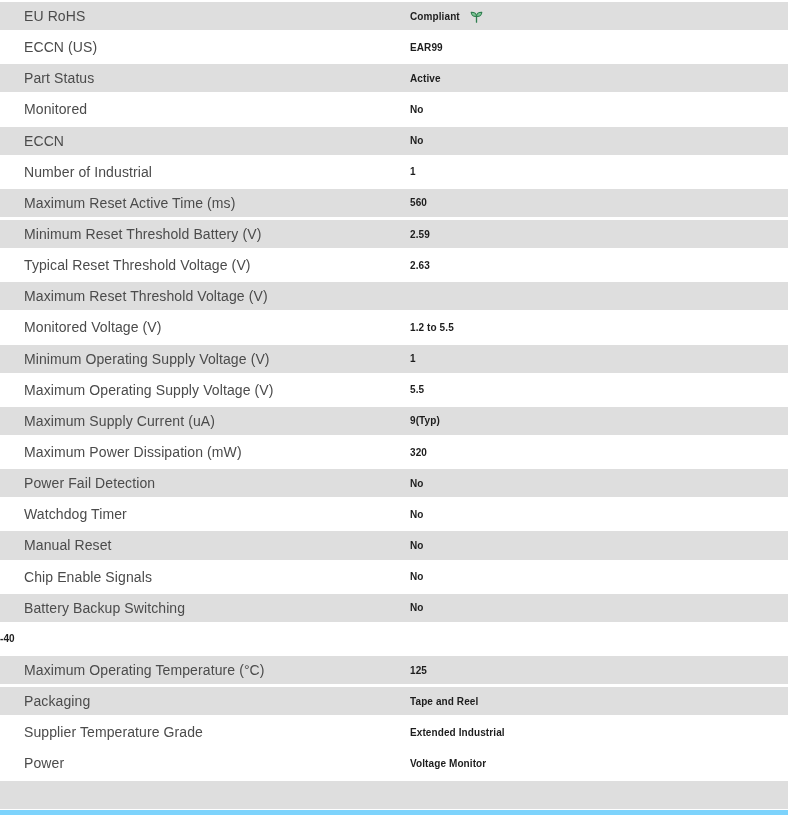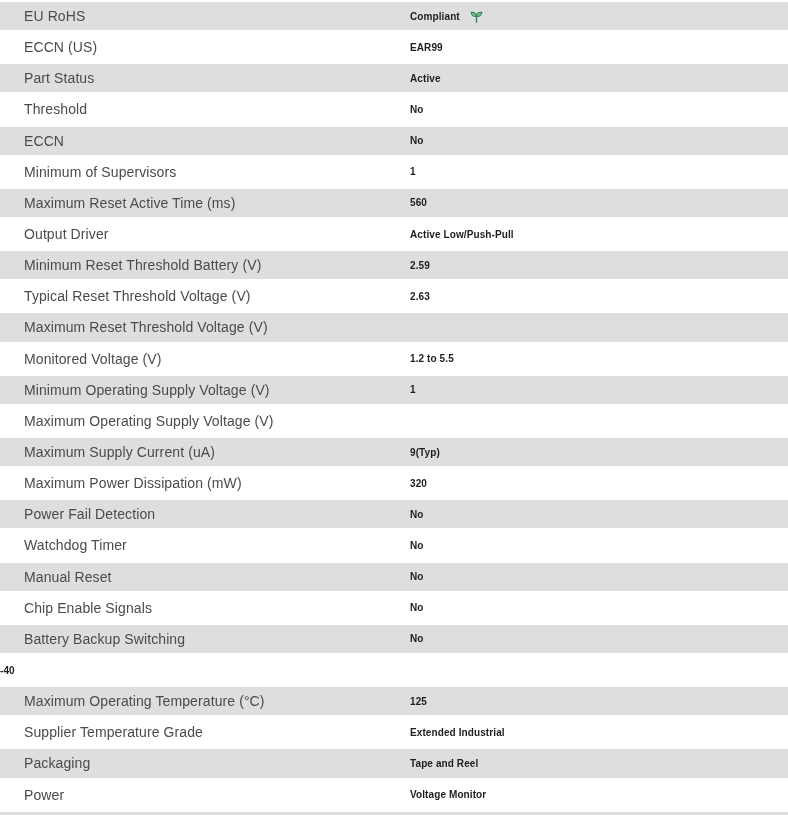--- a/index.html
+++ b/index.html
@@ -82,58 +82,51 @@
 
     <div class="spec-row stripe">
       <div class="spec-label">Part Status</div>
       <div class="spec-value">
         <span>Active</span>
 
       </div>
     </div>
 
     <div class="spec-row">
-      <div class="spec-label">Threshold</div>
+      <div class="spec-label">Monitored</div>
       <div class="spec-value">
         <span>No</span>
 
       </div>
     </div>
 
     <div class="spec-row stripe">
       <div class="spec-label">ECCN</div>
       <div class="spec-value">
         <span>No</span>
 
       </div>
     </div>
 
     <div class="spec-row">
-      <div class="spec-label">Minimum of Supervisors</div>
+      <div class="spec-label">Number of Industrial</div>
       <div class="spec-value">
         <span>1</span>
 
       </div>
     </div>
 
     <div class="spec-row stripe">
       <div class="spec-label">Maximum Reset Active Time (ms)</div>
       <div class="spec-value">
         <span>560</span>
 
       </div>
     </div>
 
-    <div class="spec-row">
-      <div class="spec-label">Output Driver</div>
-      <div class="spec-value">
-        <span>Active Low/Push-Pull</span>
-
-      </div>
-    </div>
 
     <div class="spec-row stripe">
       <div class="spec-label">Minimum Reset Threshold Battery (V)</div>
       <div class="spec-value">
         <span>2.59</span>
 
       </div>
     </div>
 
     <div class="spec-row">
@@ -159,20 +152,24 @@
     <div class="spec-row stripe">
       <div class="spec-label">Minimum Operating Supply Voltage (V)</div>
       <div class="spec-value">
         <span>1</span>
 
       </div>
     </div>
 
     <div class="spec-row">
       <div class="spec-label">Maximum Operating Supply Voltage (V)</div>
+      <div class="spec-value">
+        <span>5.5</span>
+
+      </div>
     </div>
 
     <div class="spec-row stripe">
       <div class="spec-label">Maximum Supply Current (uA)</div>
       <div class="spec-value">
         <span>9(Typ)</span>
 
       </div>
     </div>
 
@@ -232,32 +229,32 @@
     </div>
 
     <div class="spec-row stripe">
       <div class="spec-label">Maximum Operating Temperature (°C)</div>
       <div class="spec-value">
         <span>125</span>
 
       </div>
     </div>
 
+    <div class="spec-row stripe">
+      <div class="spec-label">Packaging</div>
+      <div class="spec-value">
+        <span>Tape and Reel</span>
+
+      </div>
+    </div>
+
     <div class="spec-row">
       <div class="spec-label">Supplier Temperature Grade</div>
       <div class="spec-value">
         <span>Extended Industrial</span>
-
-      </div>
-    </div>
-
-    <div class="spec-row stripe">
-      <div class="spec-label">Packaging</div>
-      <div class="spec-value">
-        <span>Tape and Reel</span>
 
       </div>
     </div>
 
     <div class="spec-row">
       <div class="spec-label">Power</div>
       <div class="spec-value">
         <span>Voltage Monitor</span>
 
       </div>

